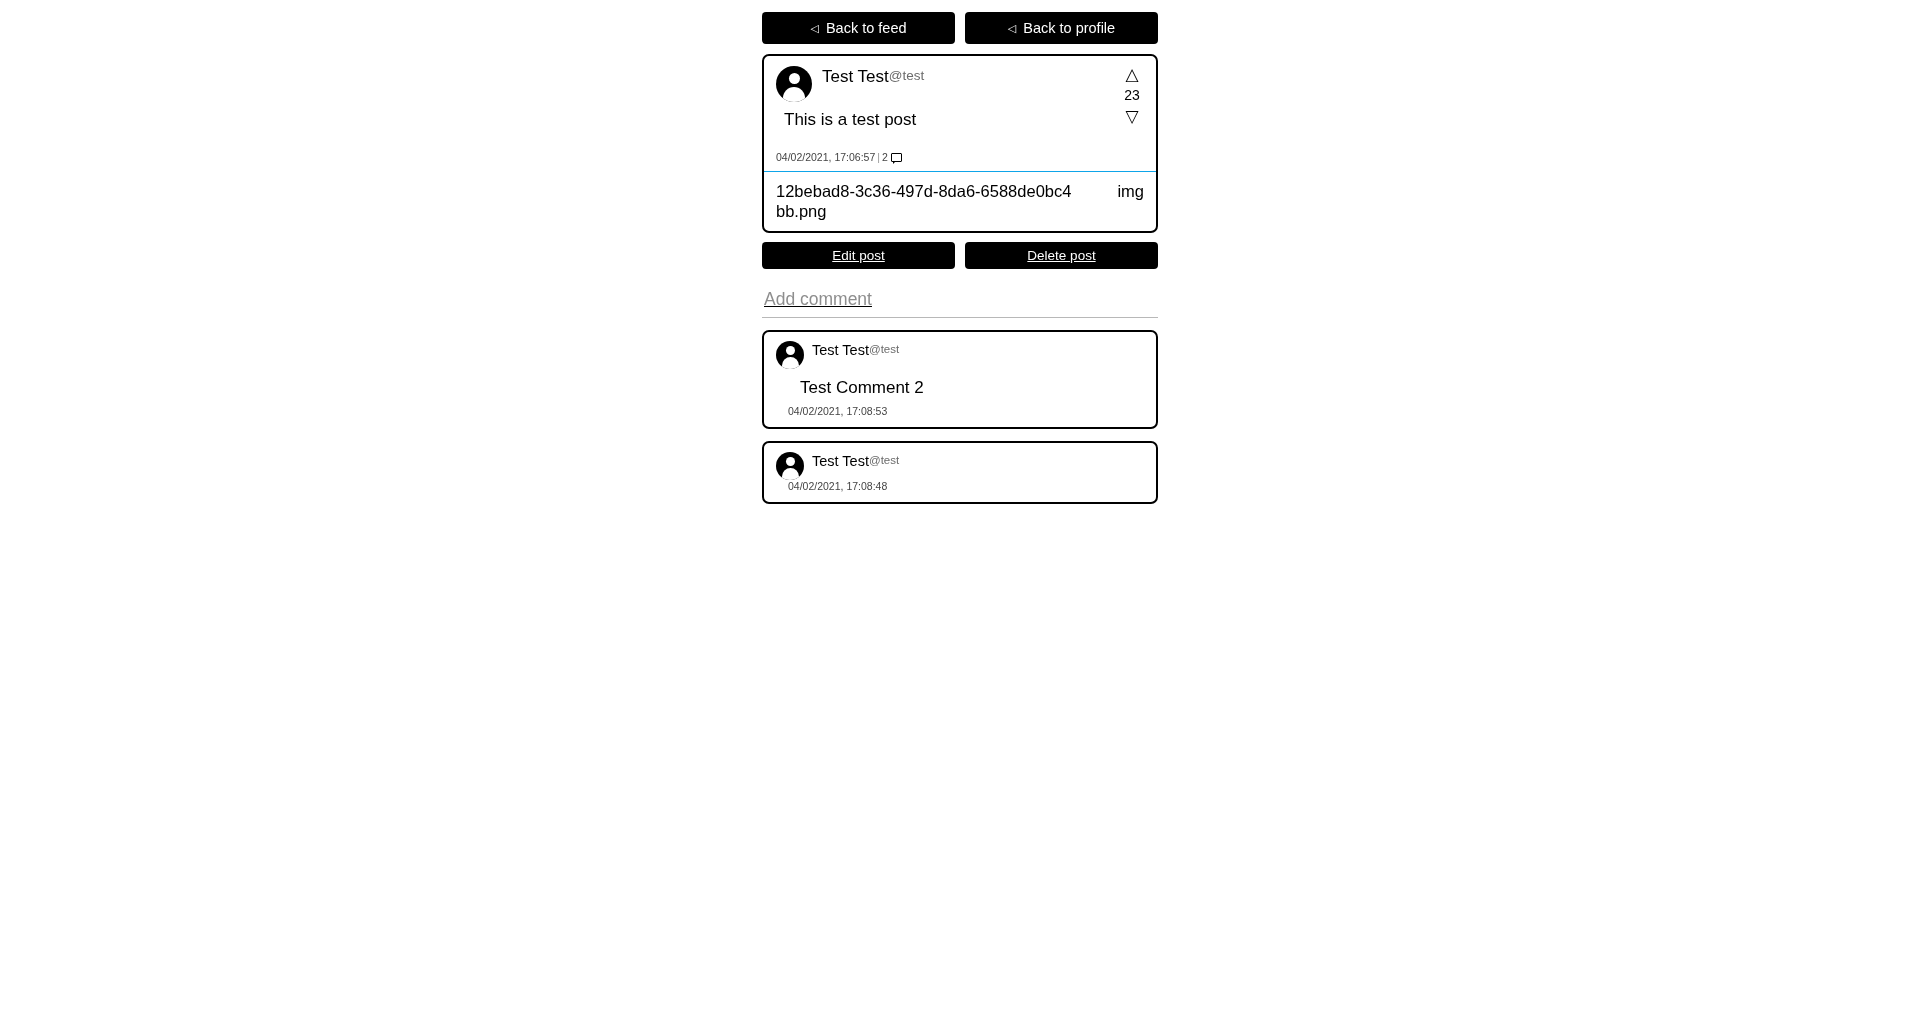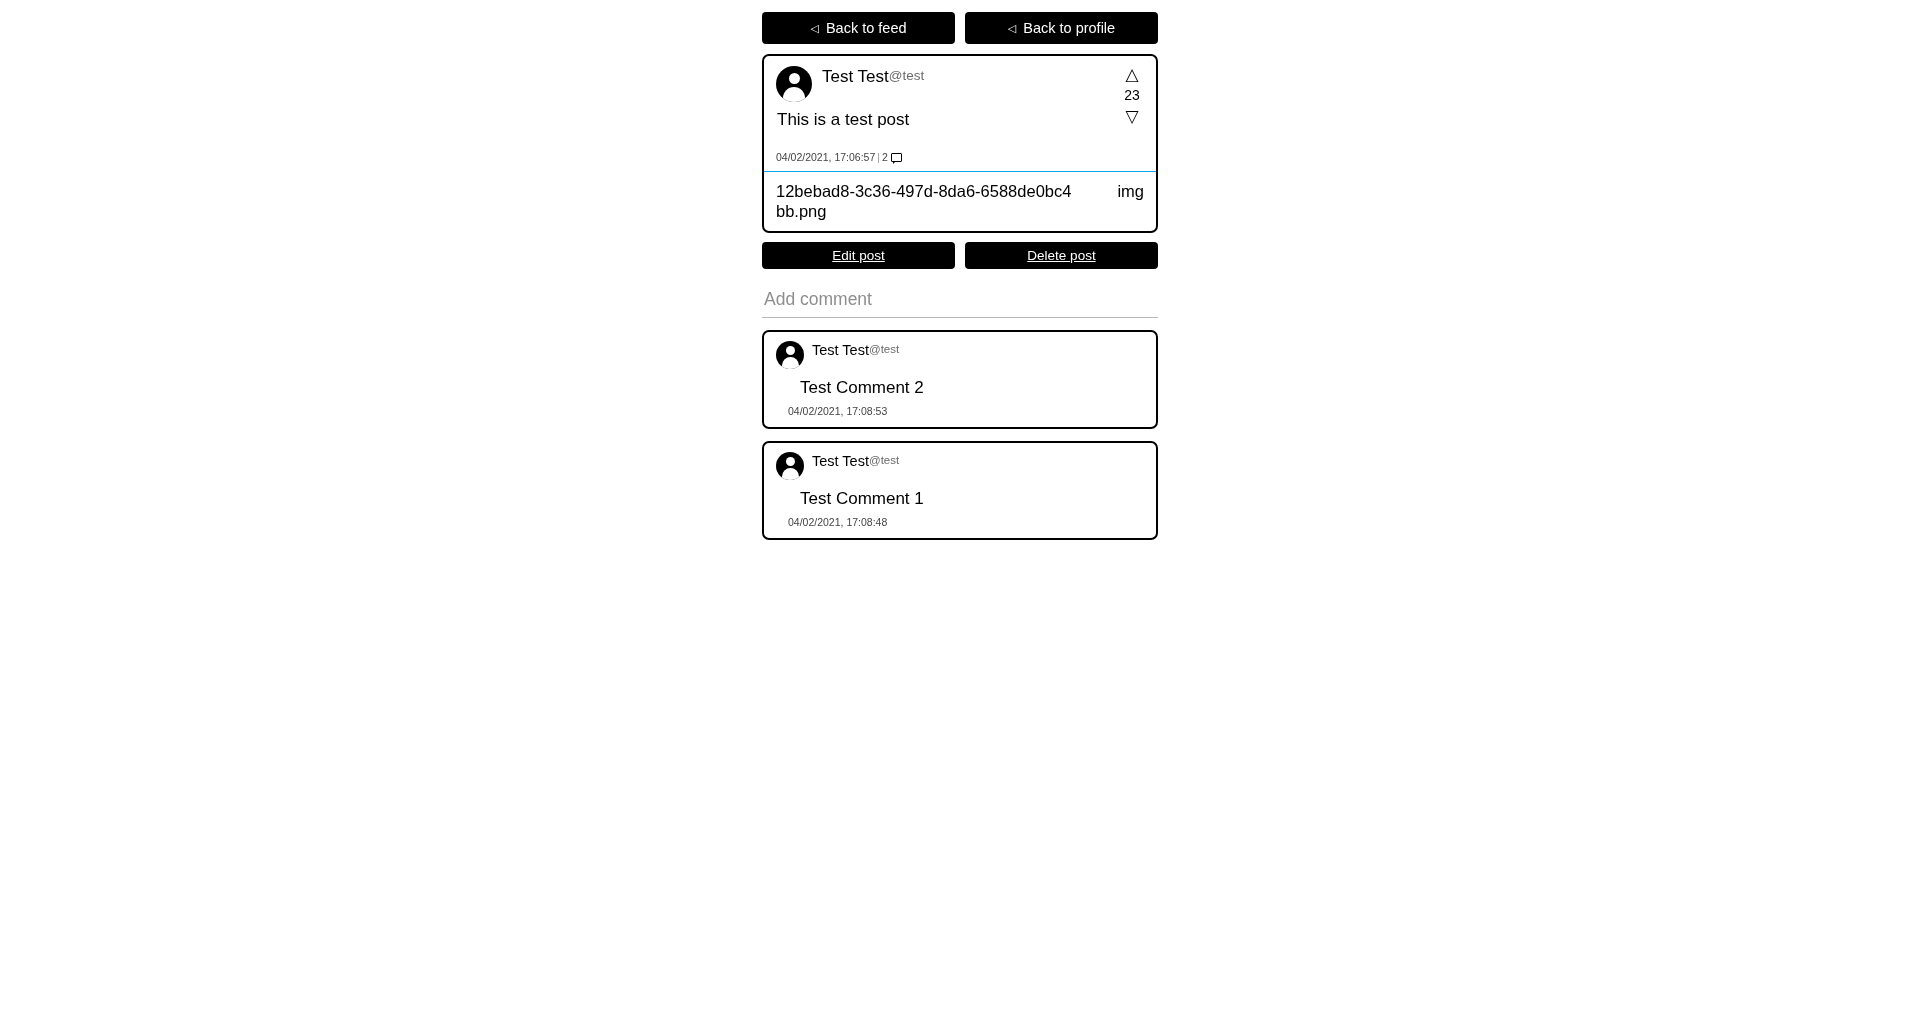--- a/index.html
+++ b/index.html
@@ -135,21 +135,21 @@
   }
   .handle {
     font-size: 13.5px;
     line-height: 17px;
     color: #6b6b6b;
   }
 
   .post-body {
     font-size: 17px;
     line-height: 22px;
-    margin: 7px 0 4px 1px;
+    margin: 7px 0 4px 8px;
     color: #000000;
   }
   .post-meta {
     font-size: 10.5px;
     color: #444444;
     display: flex;
     align-items: center;
     gap: 2px;
     margin-top: 20px;
   }
@@ -250,20 +250,21 @@
     box-sizing: border-box;
     margin-top: 16px;
     border: none;
     border-bottom: 1px solid #b8b8b8;
     outline: none;
     font-size: 17.5px;
     font-family: "Liberation Sans", sans-serif;
     color: #000000;
     padding: 4px 2px 7px 2px;
     background: transparent;
+    text-decoration: underline;
   }
   .comment-input::placeholder {
     color: #8e8e8e;
     opacity: 1;
   }
 
   
   .comment-card {
     border: 2px solid #000000;
     border-radius: 7px;
@@ -373,20 +374,19 @@
       </div>
 
       <div class="comment-card">
         <div class="comment-head">
           <div class="avatar small"></div>
           <div class="names comment-names">
             <span class="display-name">Test Test</span>
             <span class="handle">@test</span>
           </div>
         </div>
-        <div class="comment-body">Test Comment 1</div>
         <div class="comment-date">04/02/2021, 17:08:48</div>
       </div>
 
     </div>
 
   </div>
 </div>
 
 </body></html>

